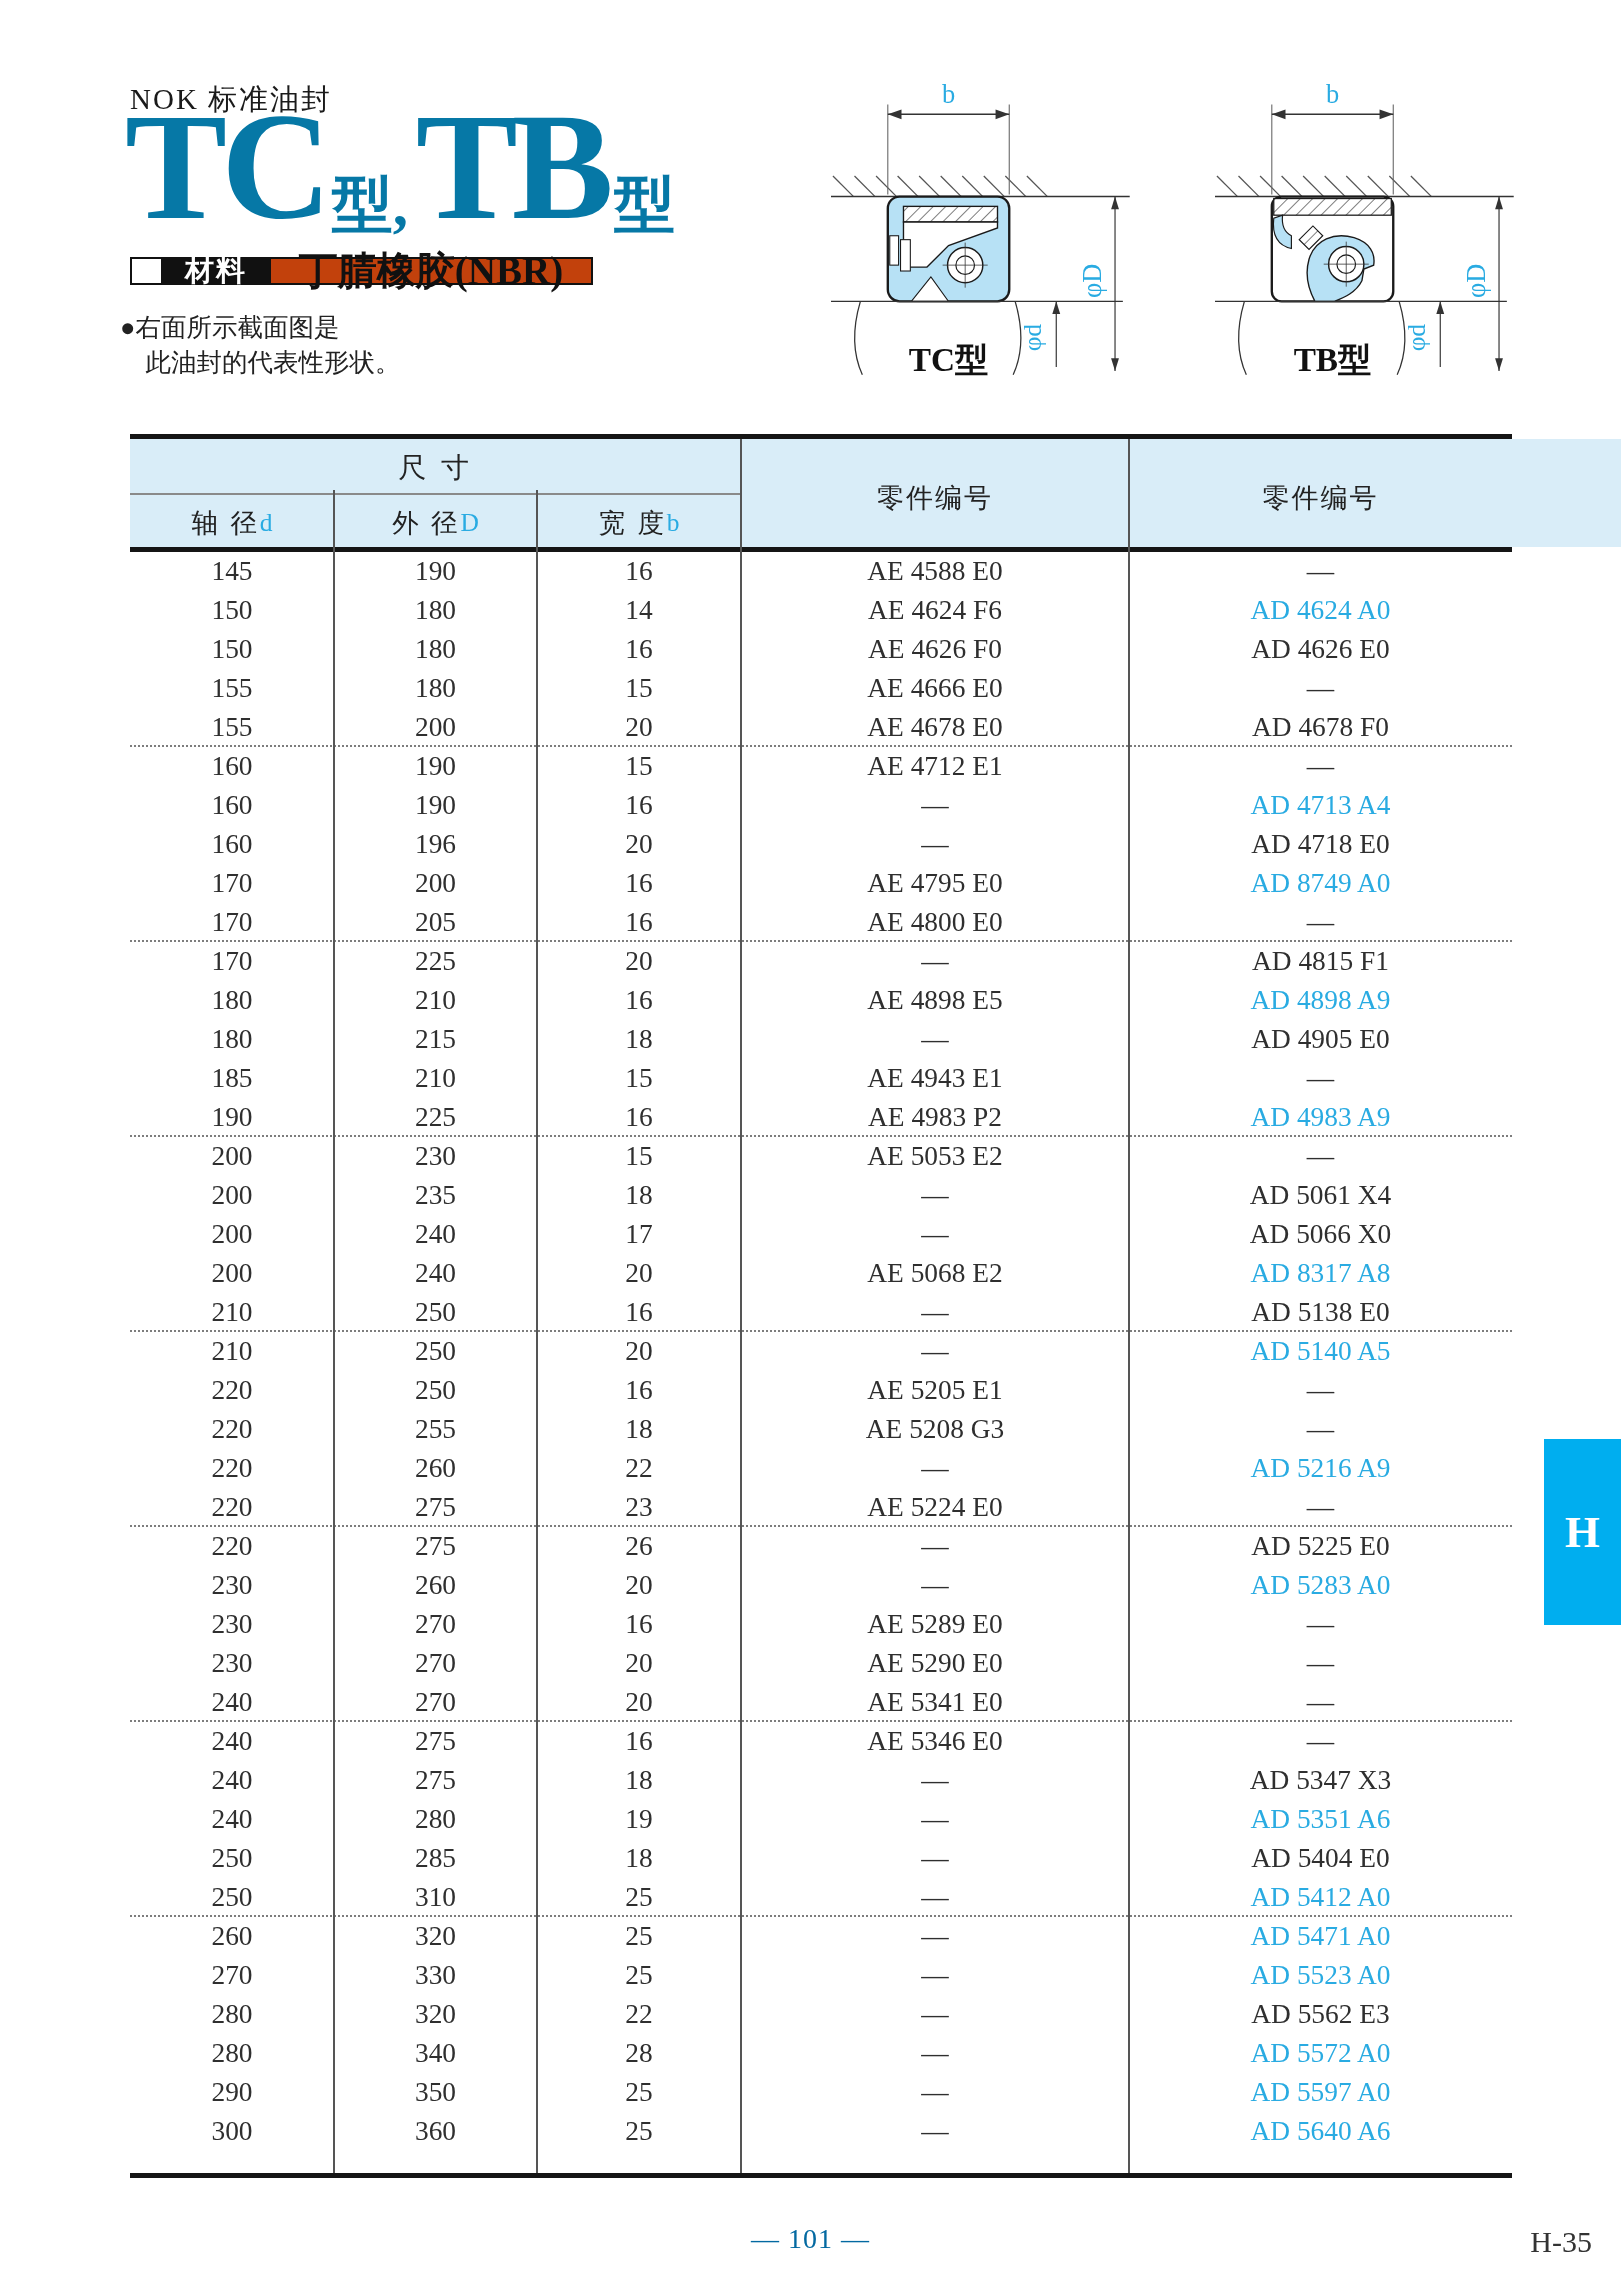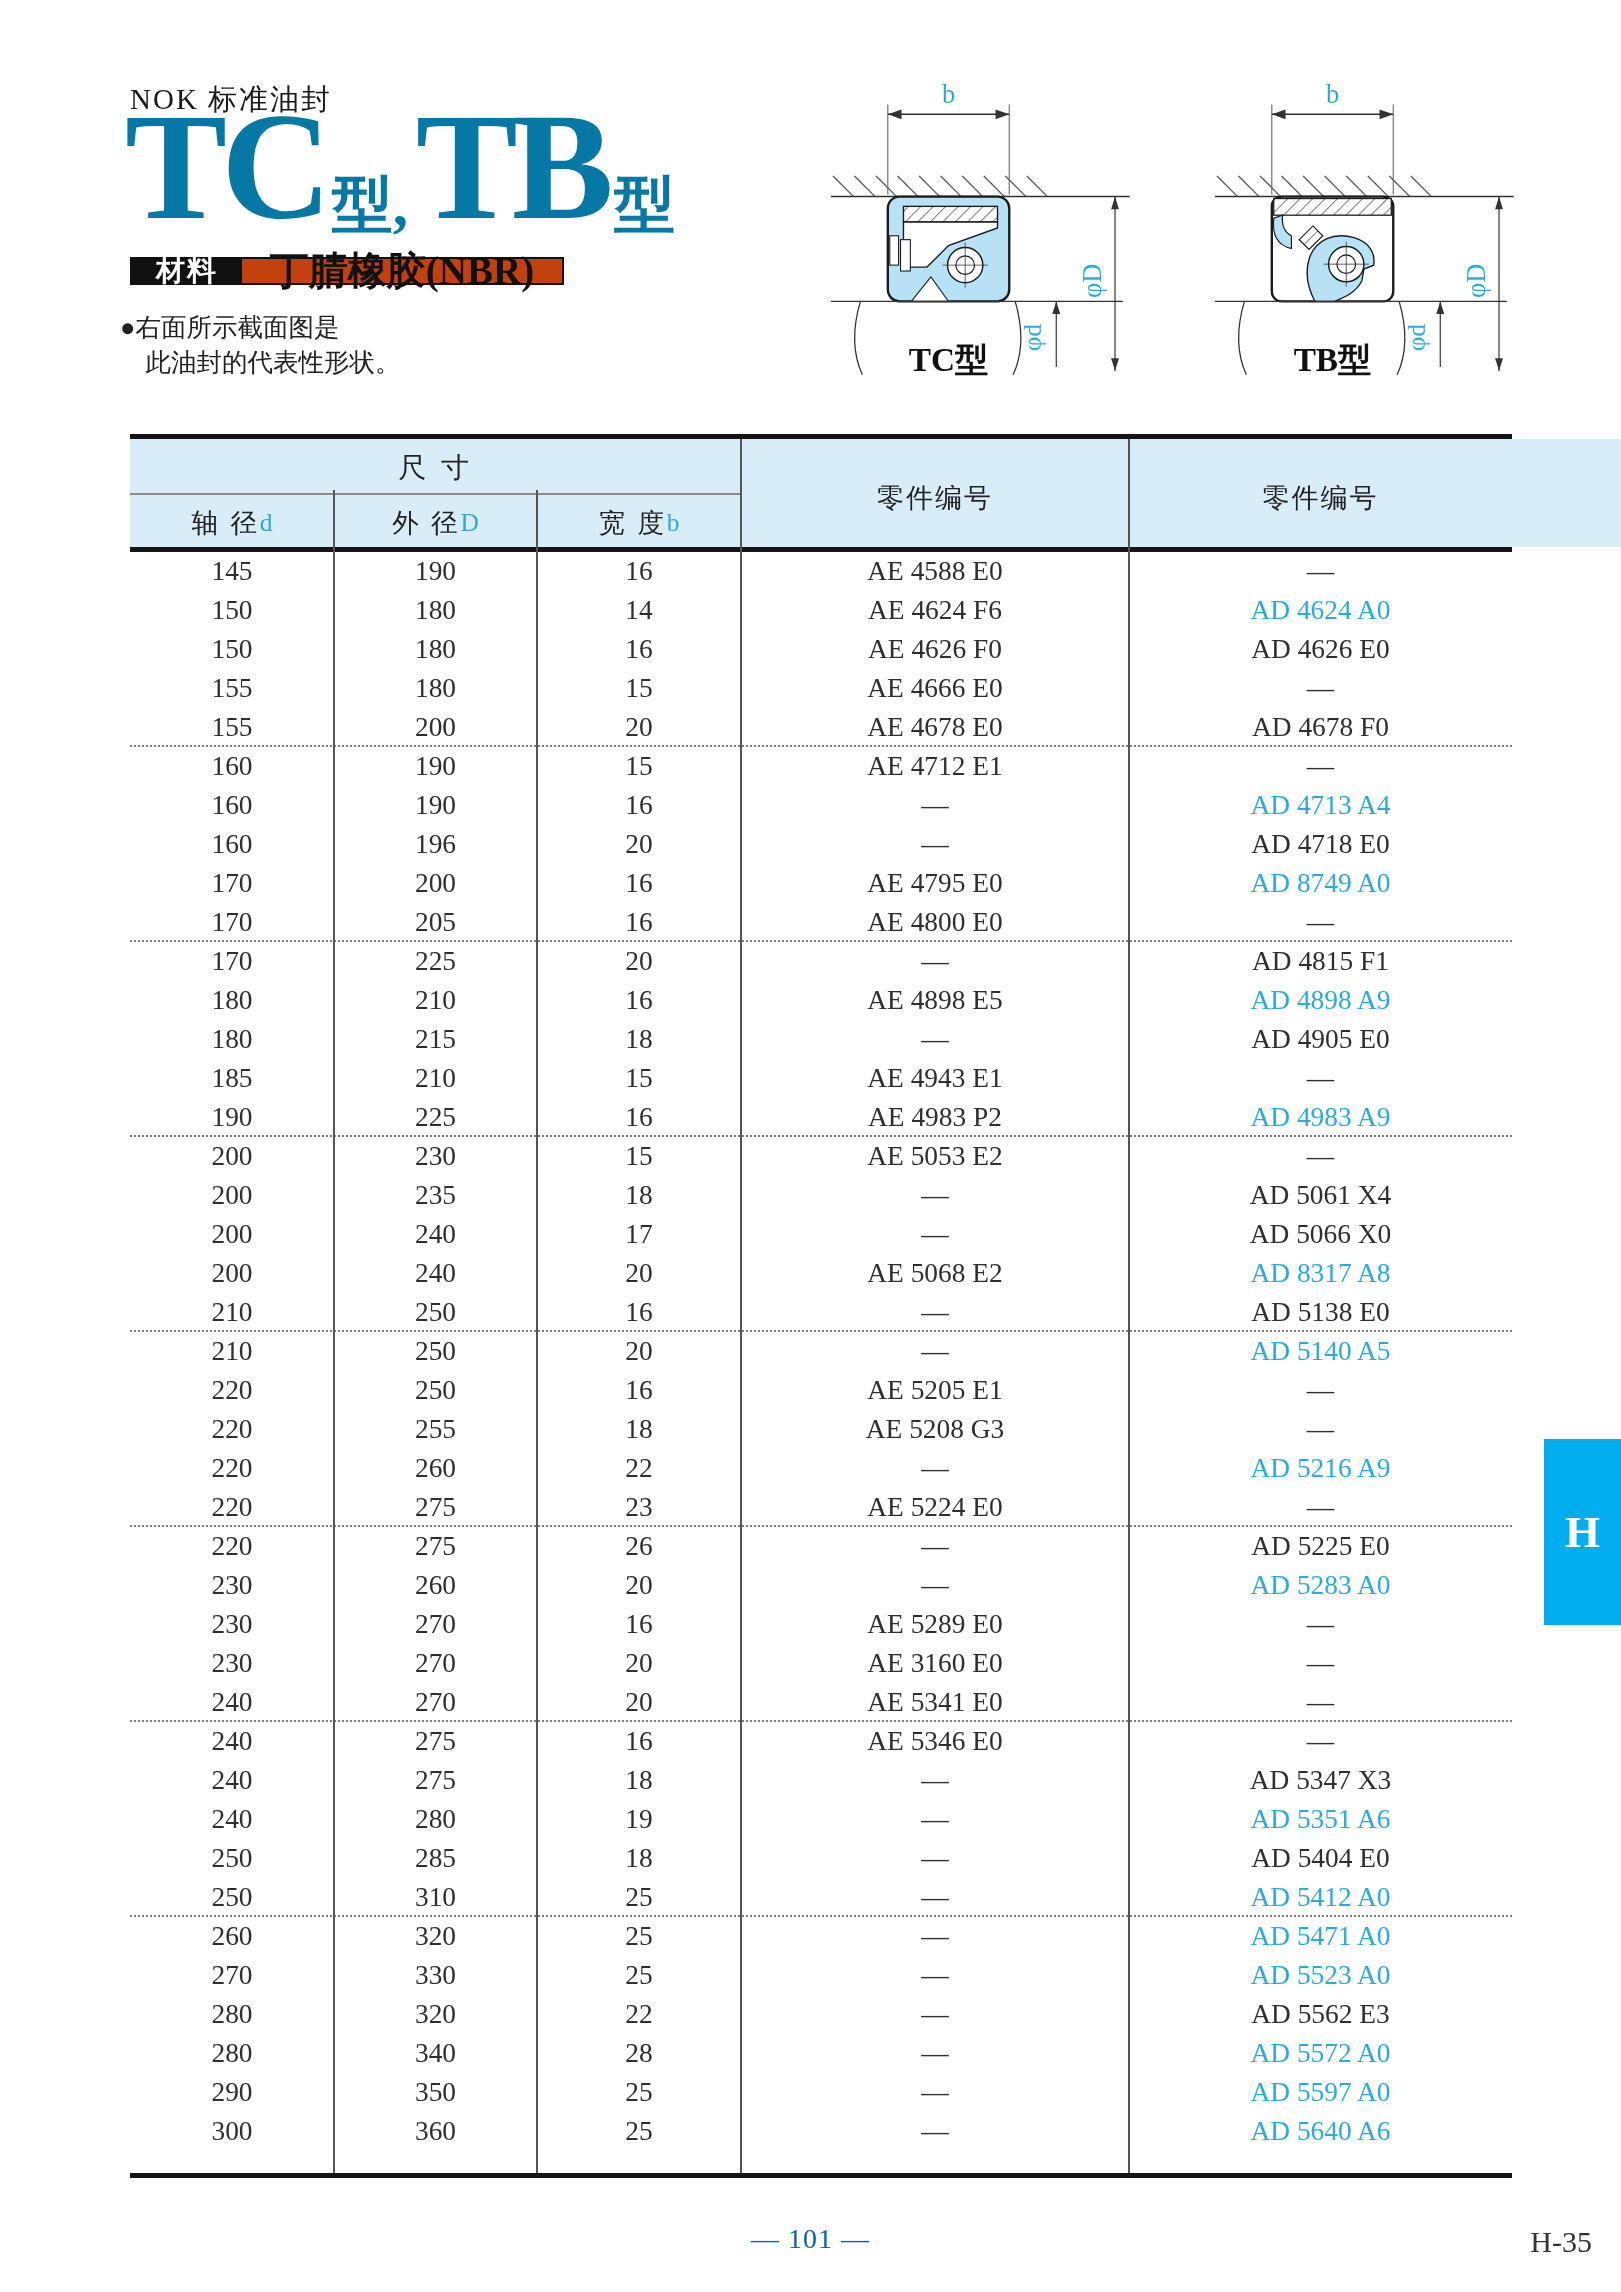--- a/index.html
+++ b/index.html
@@ -6,21 +6,21 @@
   *{box-sizing:border-box;}
   #page{
     position:relative; width:1621px; height:2293px; background:#ffffff;
     font-family:Liberation Serif, serif; overflow:hidden;
   }
   
   .series-label{position:absolute; left:130px; top:80px; font-size:29px; color:#1a1a1a; letter-spacing:2px;}
   .big-title{position:absolute; left:125px; top:94px; color:#0678a6; display:flex; align-items:flex-end; font-weight:bold;}
   .t-lat{font-size:153px; line-height:0.95; font-weight:800; letter-spacing:-5.9px;}
   .t-cjk{font-size:61px; line-height:1; font-weight:800; margin:0 7.8px 3.9px 5.9px;}
-  .material-bar{position:absolute; left:130px; top:257px; height:28px; display:flex; border:2px solid #111;}
+  .material-bar{position:absolute; left:130px; top:257px; height:28px; display:flex; border:2px solid #111;padding-left:29px;}
   .material-key{width:110px; background:#111; color:#fff; font-size:29px; font-weight:bold;
     display:flex; align-items:center; justify-content:center; letter-spacing:2px;}
   .material-val{width:320px; background:#c2410c; color:#111; font-size:39px; font-weight:bold;
     display:flex; align-items:center; justify-content:center;text-align:center;}
   .note{position:absolute; left:120px; top:310px; font-size:25.5px; color:#222; line-height:35px;}
   .note .ind{padding-left:25.5px;}
   
   .diag{position:absolute; top:71px; width:333px; height:306px;}
   #diag-tc{left:831px;}
   #diag-tb{left:1215px;}
@@ -402,21 +402,21 @@
           <div class="tcell c0">230</div>
           <div class="tcell c1">270</div>
           <div class="tcell c2">16</div>
           <div class="tcell c3">AE 5289 E0</div>
           <div class="tcell c4">—</div>
         </div>
         <div class="trow">
           <div class="tcell c0">230</div>
           <div class="tcell c1">270</div>
           <div class="tcell c2">20</div>
-          <div class="tcell c3">AE 3160 E0</div>
+          <div class="tcell c3">AE 5290 E0</div>
           <div class="tcell c4">—</div>
         </div>
         <div class="trow group-end">
           <div class="tcell c0">240</div>
           <div class="tcell c1">270</div>
           <div class="tcell c2">20</div>
           <div class="tcell c3">AE 5341 E0</div>
           <div class="tcell c4">—</div>
         </div>
         <div class="trow">

